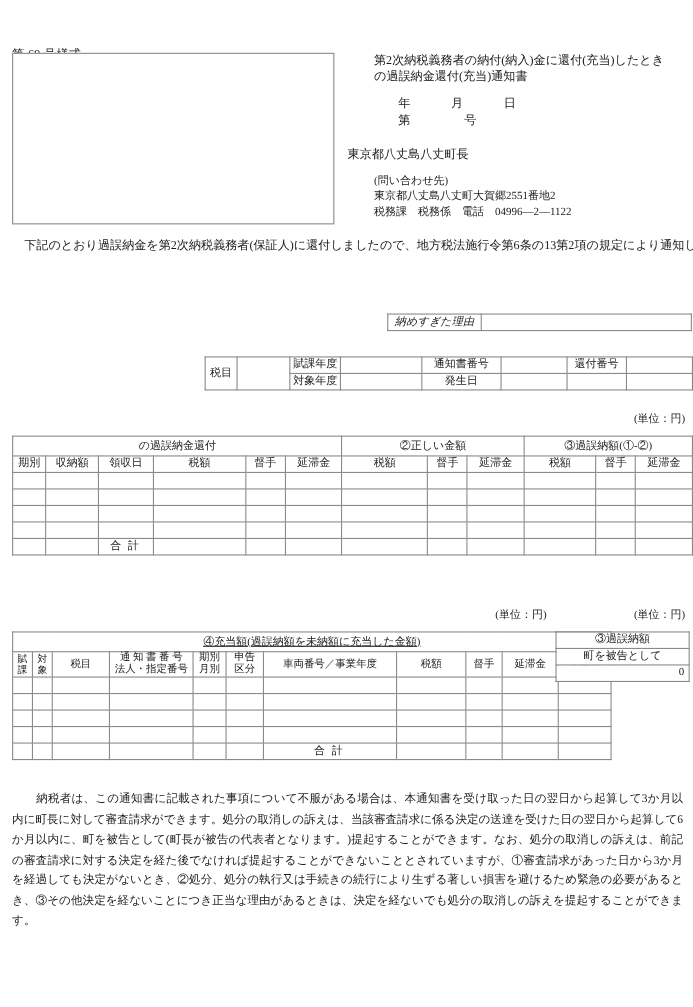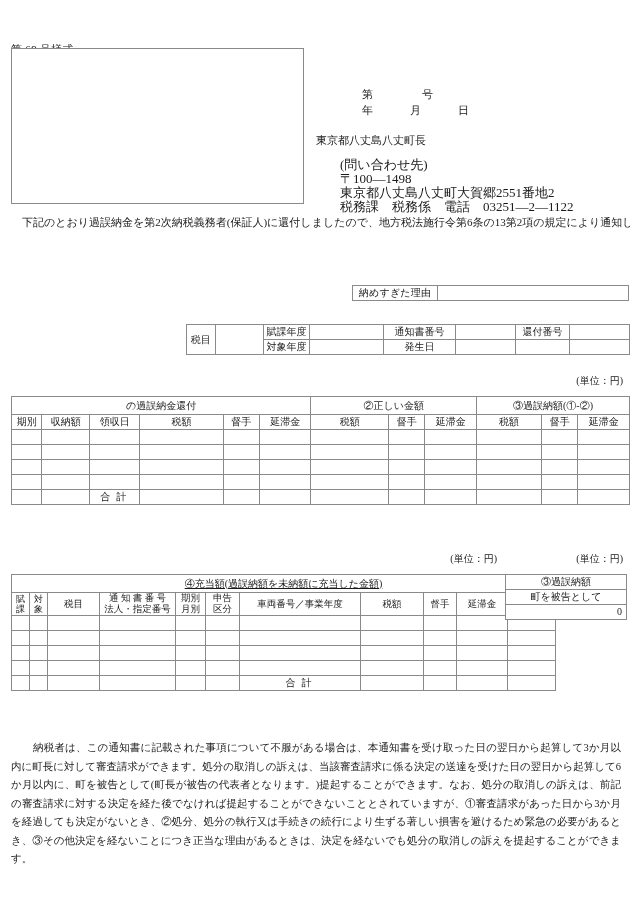--- a/index.html
+++ b/index.html
@@ -48,21 +48,21 @@
   }
   .doc-nums .ln { display: block; padding-left: 22px; letter-spacing: 1px; }
   .mayor {
     left: 316px; top: 133px;
     font-size: 11px;
     white-space: nowrap;
     font-family: Liberation Serif, serif;
   }
   .contact {
     left: 340px; top: 158px;
-    font-size: 13px;
+    font-size: 10px;
     line-height: 14px;
   }
   .contact div { white-space: nowrap; }
   .notice-line {
     left: 11px; top: 215px;
     width: 612px;
     font-size: 11px;
     text-indent: 11px;
     white-space: nowrap;
   }
@@ -80,21 +80,21 @@
     text-align: center;
     vertical-align: middle;
     background: #ffffff;
     line-height: 12px;
   }
   td.hd { background: #d9d9d9; }
   td.blank { border: none; background: transparent; }
   td.white { background: #ffffff; }
 
   
-  .reason-wrap { left: 352px; top: 285px; }
+  .reason-wrap { left: 352px; top: 285px; font-style: italic; }
   .reason-wrap td { height: 22px; }
   .reason-wrap td.hd { font-size: 10px; letter-spacing: 0.2px; }
 
   
   .refund-wrap { left: 11px; top: 324px; }
   .refund-wrap td { height: 21px; font-size: 10px; }
   .refund-wrap td.lbl { line-height: 13px; }
 
   
   .taxitem-wrap { left: 186px; top: 324px; }
@@ -130,45 +130,47 @@
 
   
   .footer-para {
     left: 11px; top: 718px;
     width: 610px;
     font-size: 10.5px;
     line-height: 18.5px;
     text-align: justify;
     text-indent: 22px;
     text-justify: inter-ideograph;
-    margin-top: 21px;
   }
 </style>
 </head>
 <body>
 
 <div id="page">
 
   <div class="abs form-no">第 69 号様式</div>
 
   <div class="abs addressee-box"></div>
 
+  <div class="abs title-block">
+    <div>第2次納税義務者の納付(納入)金に還付(充当)したとき</div>
+    <div>の過誤納金還付(充当)通知書</div>
+  </div>
 
   <div class="abs doc-nums">
+    <span class="ln">年　　　月　　　日</span>
     <span class="ln">第　　　　号</span>
-    <span class="ln">年　　　月　　　日</span>
   </div>
 
   <div class="abs mayor">東京都八丈島八丈町長</div>
 
   <div class="abs contact">
     <div>(問い合わせ先)</div>
-    <div>〒100—1498</div>
     <div>東京都八丈島八丈町大賀郷2551番地2</div>
-    <div>税務課　税務係　電話　03251—2—1122</div>
+    <div>税務課　税務係　電話　04996—2—1122</div>
   </div>
 
   <div class="abs notice-line">下記のとおり過誤納金を第2次納税義務者(保証人)に還付しましたので、地方税法施行令第6条の13第2項の規定により通知します。</div>
 
   <div class="abs reason-wrap">
     <table class="grid">
       <tbody>
           <tr>
         <td class="hd" style="width:82px">納めすぎた理由</td>
         <td class="white" style="width:188px"></td>

